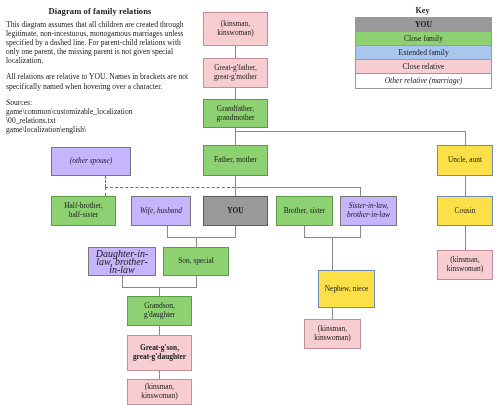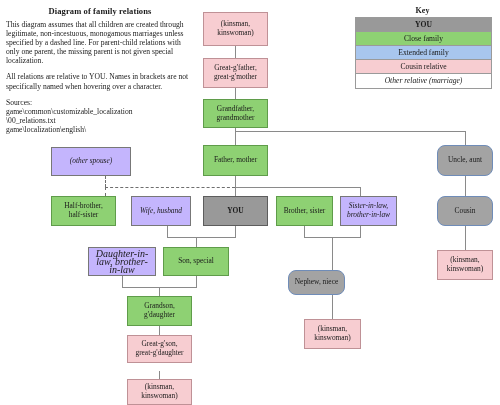--- a/index.html
+++ b/index.html
@@ -89,21 +89,21 @@
     justify-content: center;
     text-align: center;
     font-size: 7.4px;
     line-height: 8.6px;
     padding: 1px 2px;
     z-index: 3;
   }
   .node span { display: block; }
   .n-you     { background: #999999; border-color: #5d5d5d; font-weight: bold; }
   .n-close   { background: #8ed173; border-color: #5f9c4a; }
-  .n-ext     { background: #a3a3a3; border-color: #6f8cb8; border-radius: 8px; }
+  .n-ext     { background: #fde047; border-color: #6f8cb8; }
   .n-blood   { background: #f7cdd1; border-color: #bf9196; }
   .n-marr    { background: #c4b5fd; border-color: #777777; font-style: italic; }
 
   
   .ln {
     position: absolute;
     background: #8a8a8a;
     z-index: 1;
   }
   .lv { width: 1px; }
@@ -133,21 +133,21 @@
   <div class="src-line">\00_relations.txt</div>
   <div class="src-line">game\localization\english\</div>
 </div>
 
 <div id="key-wrap">
   <div id="key-title">Key</div>
   <div id="key-table">
     <div class="key-row k-you" style="background:#999999">YOU</div>
     <div class="key-row" style="background:#8ed173">Close family</div>
     <div class="key-row" style="background:#a8c6ee">Extended family</div>
-    <div class="key-row" style="background:#f7cdd1">Cousin relative</div>
+    <div class="key-row" style="background:#f7cdd1">Close relative</div>
     <div class="key-row k-other" style="background:#ffffff">Other relative (marriage)</div>
   </div>
 </div>
 
 <div id="diagram">
 
   <div class="ln lv" style="left:235px; top:46px; height:12px;"></div>
 
   <div class="ln lv" style="left:235px; top:88px; height:11px;"></div>
 
@@ -248,40 +248,40 @@
   </div>
 
   <div class="node n-marr" style="left:88px; top:247px; width:68px; height:29px; font-size:10px; line-height:8px;">
     <span>Daughter-in-law, brother-in-law</span>
   </div>
 
   <div class="node n-close" style="left:163px; top:247px; width:66px; height:29px;">
     <span style="white-space:pre-line">Son, special</span>
   </div>
 
-  <div class="node n-ext" style="left:288px; top:270px; width:57px; height:25px;text-align:center;">
+  <div class="node n-ext" style="left:318px; top:270px; width:57px; height:38px;text-align:center;">
     <span style="white-space:pre-line">Nephew, niece</span>
   </div>
 
   <div class="node n-blood" style="left:437px; top:250px; width:56px; height:30px;">
     <span style="white-space:pre-line">(kinsman,
 kinswoman)</span>
   </div>
 
   <div class="node n-blood" style="left:304px; top:319px; width:57px; height:30px;">
     <span style="white-space:pre-line">(kinsman,
 kinswoman)</span>
   </div>
 
   <div class="node n-close" style="left:127px; top:296px; width:65px; height:30px;">
     <span style="white-space:pre-line">Grandson,
 g'daughter</span>
   </div>
 
-  <div class="node n-blood" style="left:127px; top:335px; width:65px; height:28px;">
+  <div class="node n-blood" style="left:127px; top:335px; width:65px; height:36px;font-weight:bold;">
     <span style="white-space:pre-line">Great-g'son,
 great-g'daughter</span>
   </div>
 
   <div class="node n-blood" style="left:127px; top:379px; width:65px; height:26px;">
     <span style="white-space:pre-line">(kinsman,
 kinswoman)</span>
   </div>
 
 </div>

